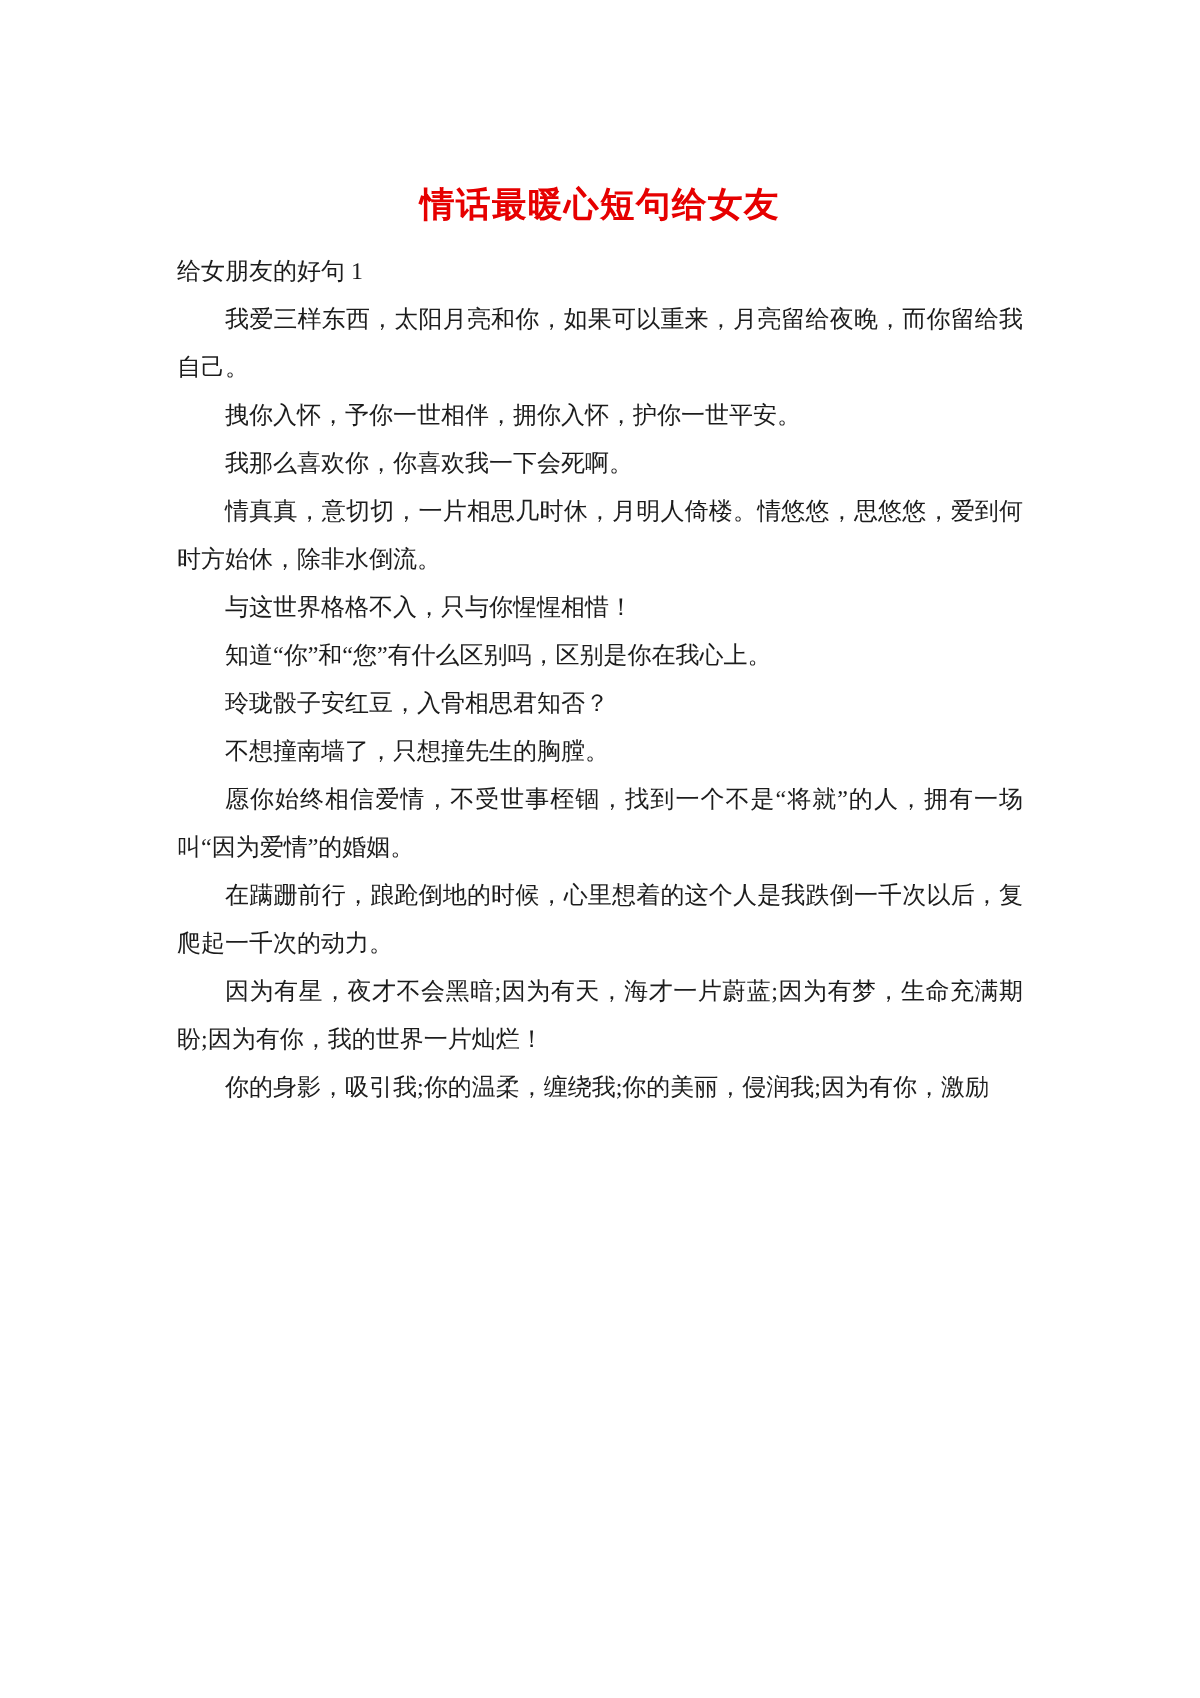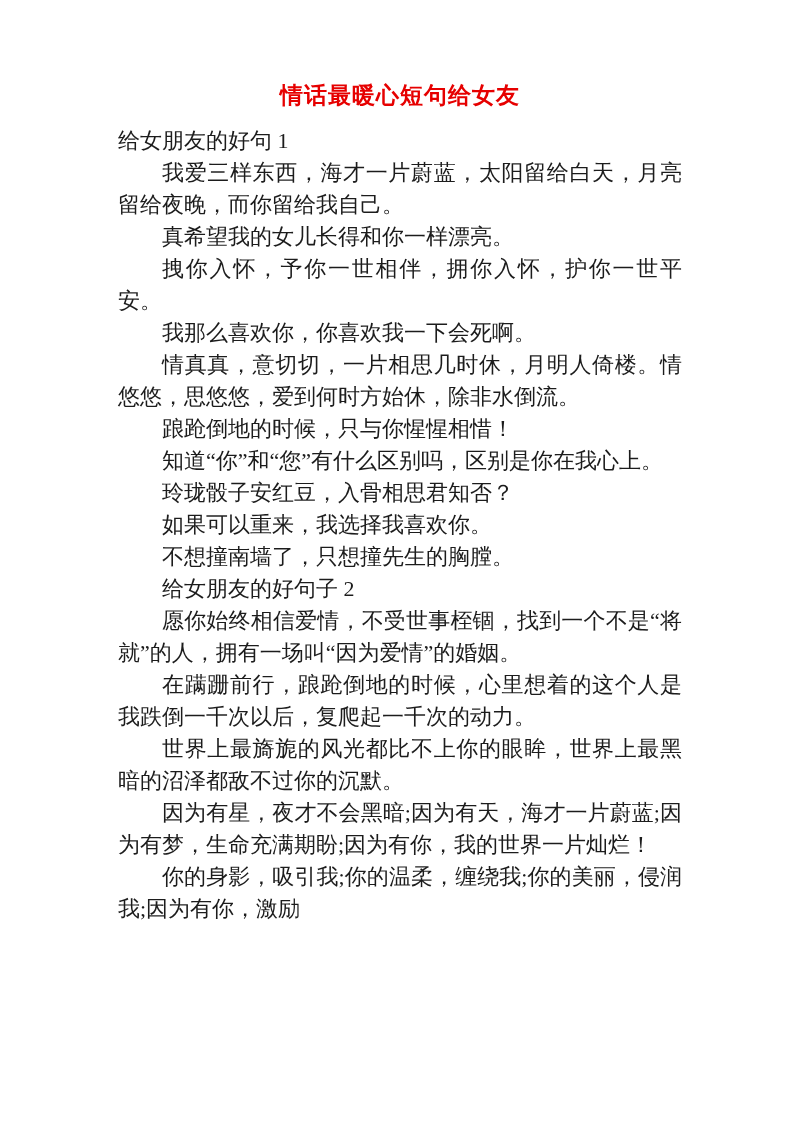--- a/index.html
+++ b/index.html
@@ -11,64 +11,60 @@
     width: 800px;
     height: 1132px;
     overflow: hidden;
     font-family: "Liberation Serif", "DejaVu Serif", serif;
   }
   .page {
     box-sizing: border-box;
     width: 800px;
     height: 1132px;
     background: #ffffff;
-    padding: 75px 118px 0 118px;
+    padding: 116px 118px 0 118px;
   }
   .doc-title {
     margin: 0 0 10px 0;
     font-family: "Liberation Sans", "DejaVu Sans", sans-serif;
     font-size: 23px;
     font-weight: bold;
     line-height: 40px;
     text-align: center;
     letter-spacing: 1px;
   }
   .doc-body {
     color: #1c1c1c;
   }
   .para {
     margin: 0;
-    font-size: 22px;
+    font-size: 16px;
     line-height: 32px;
     text-align: justify;
     text-justify: inter-ideograph;
     word-break: break-all;
     color: #1c1c1c;
   }
   .para.indent {
     text-indent: 2em;
   }
 </style>
 </head>
 <body>
 
 <div class="page">
   <h1 class="doc-title" style="color: rgb(230, 0, 0);">情话最暖心短句给女友</h1>
   <div class="doc-body">
       <p class="para">给女朋友的好句 1</p>
-      <p class="para indent">我爱三样东西，海才一片蔚蓝，太阳留给白天，月亮留给夜晚，而你留给我自己。</p>
-      <p class="para indent">真希望我的女儿长得和你一样漂亮。</p>
+      <p class="para indent">我爱三样东西，太阳月亮和你，如果可以重来，月亮留给夜晚，而你留给我自己。</p>
       <p class="para indent">拽你入怀，予你一世相伴，拥你入怀，护你一世平安。</p>
       <p class="para indent">我那么喜欢你，你喜欢我一下会死啊。</p>
       <p class="para indent">情真真，意切切，一片相思几时休，月明人倚楼。情悠悠，思悠悠，爱到何时方始休，除非水倒流。</p>
-      <p class="para indent">踉跄倒地的时候，只与你惺惺相惜！</p>
+      <p class="para indent">与这世界格格不入，只与你惺惺相惜！</p>
       <p class="para indent">知道“你”和“您”有什么区别吗，区别是你在我心上。</p>
       <p class="para indent">玲珑骰子安红豆，入骨相思君知否？</p>
-      <p class="para indent">如果可以重来，我选择我喜欢你。</p>
       <p class="para indent">不想撞南墙了，只想撞先生的胸膛。</p>
-      <p class="para indent">给女朋友的好句子 2</p>
       <p class="para indent">愿你始终相信爱情，不受世事桎锢，找到一个不是“将就”的人，拥有一场叫“因为爱情”的婚姻。</p>
       <p class="para indent">在蹒跚前行，踉跄倒地的时候，心里想着的这个人是我跌倒一千次以后，复爬起一千次的动力。</p>
-      <p class="para indent">世界上最旖旎的风光都比不上你的眼眸，世界上最黑暗的沼泽都敌不过你的沉默。</p>
       <p class="para indent">因为有星，夜才不会黑暗;因为有天，海才一片蔚蓝;因为有梦，生命充满期盼;因为有你，我的世界一片灿烂！</p>
       <p class="para indent">你的身影，吸引我;你的温柔，缠绕我;你的美丽，侵润我;因为有你，激励</p>
     </div>
 </div>
 
 </body></html>

